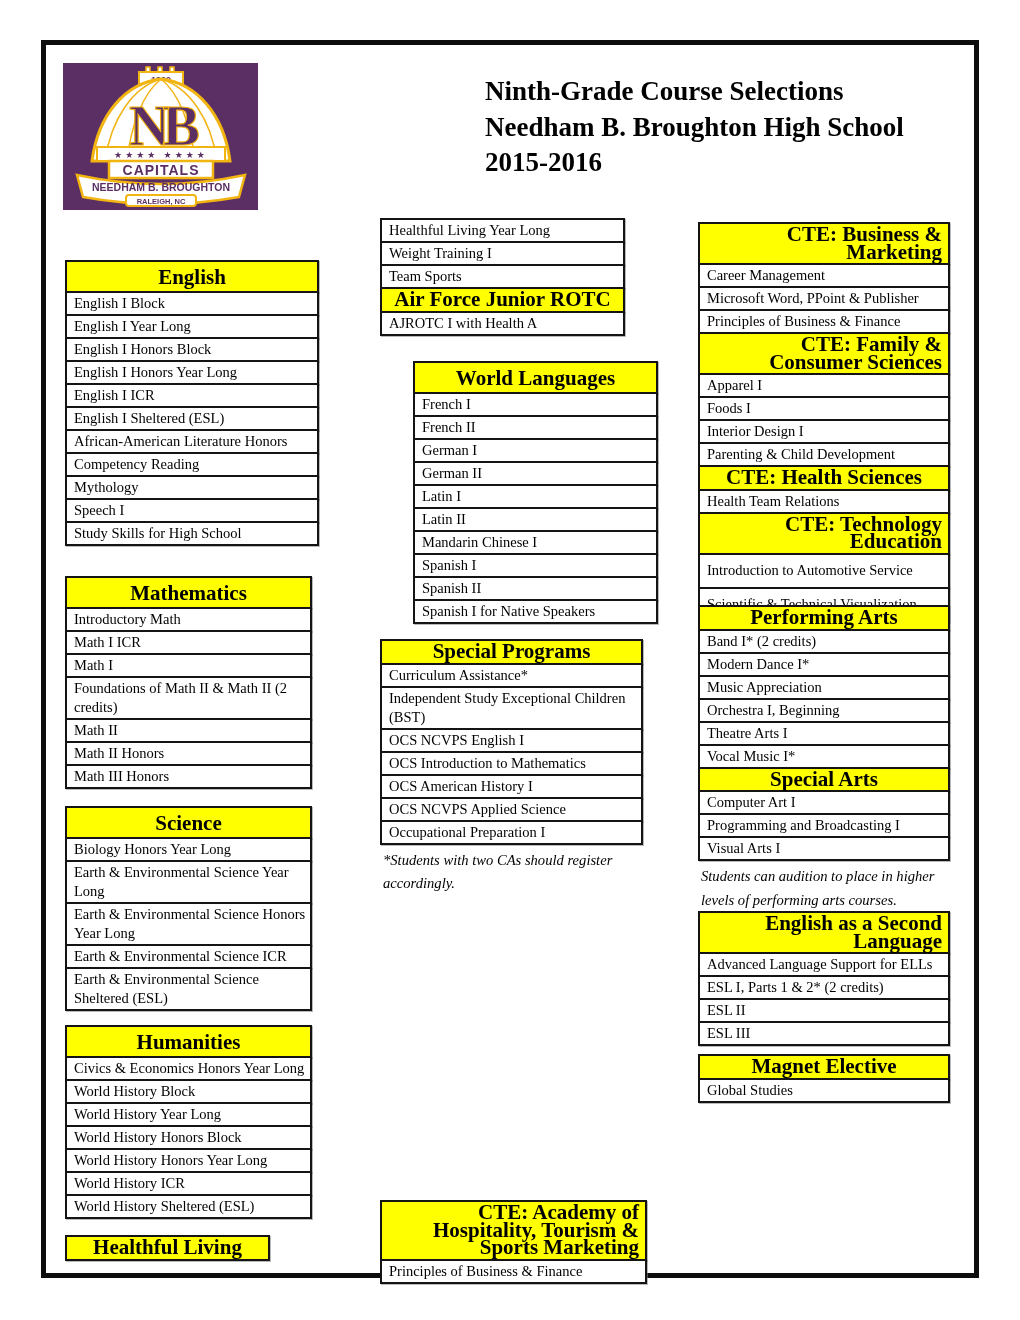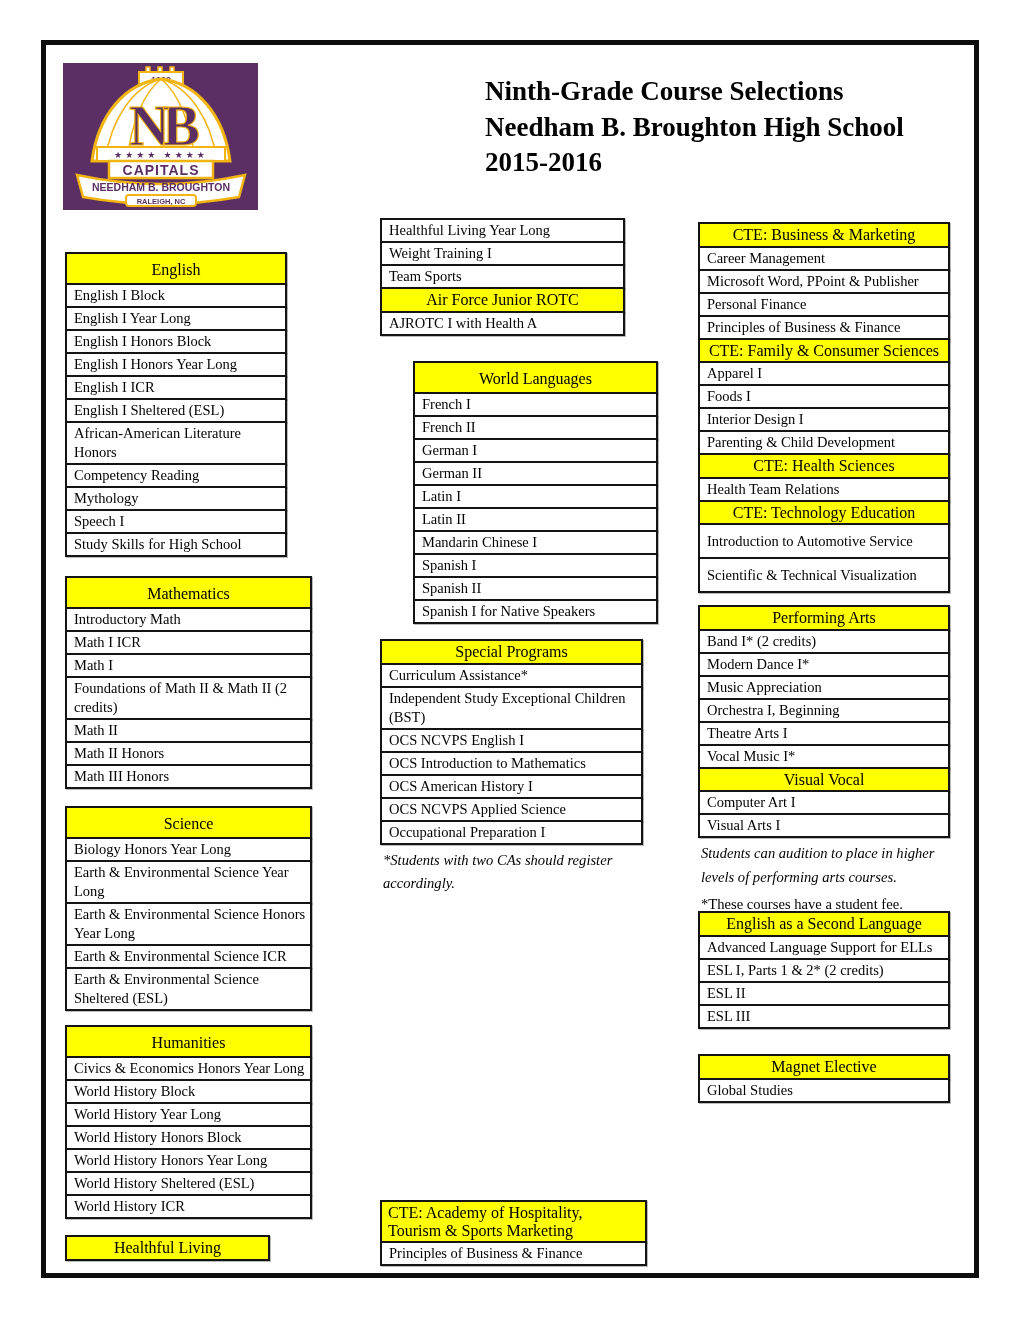--- a/index.html
+++ b/index.html
@@ -16,23 +16,23 @@
   .logo-box{position:absolute;left:63px;top:63px;width:168px;height:147px;}
   .title{position:absolute;left:485px;top:74px;font-weight:bold;font-size:27px;
          line-height:35.5px;white-space:nowrap;}
   .section{position:absolute;margin-top:8px;}
   .blk{box-sizing:border-box;border:2px solid var(--border);margin-top:-2px;
        background:#ffffff;box-shadow:1px 1px 0 rgba(130,130,130,.55);}
   .blk:first-child{margin-top:0;}
   .row{display:flex;align-items:center;min-height:23px;
        padding:1px 4px 1px 7px;font-size:14.5px;line-height:19px;}
   .row.spaced{min-height:36px;}
-  .hdr{display:flex;align-items:center;justify-content:center;text-align:left;
-       min-height:24px;background:var(--hdr-bg);font-weight:normal;
-       font-size:16px;line-height:17.5px;padding:2px 6px;box-sizing:border-box;}
+  .hdr{display:flex;align-items:center;justify-content:center;text-align:right;
+       min-height:24px;background:var(--hdr-bg);font-weight:bold;
+       font-size:21px;line-height:17.5px;padding:2px 6px;box-sizing:border-box;}
   .hdr.tall{min-height:33px;align-items:flex-end;padding-bottom:5px;}
   .note{font-size:14.6px;line-height:23.5px;padding:0 0 0 3px;margin-top:4px;}
   .note.italic{font-style:italic;}
   .lg-sans{font-family:"Liberation Sans",sans-serif;}
 </style>
 </head>
 <body>
 
 <div class="page">
 
@@ -70,21 +70,21 @@
     </svg>
   </div>
 
   <div class="title">
     <div>Ninth-Grade Course Selections</div>
     <div>Needham B. Broughton High School</div>
     <div>2015-2016</div>
   </div>
 
   <div id="sections">
-      <div class="section" style="left: 65px; top: 244px; width: 222px;">
+      <div class="section" style="left: 65px; top: 252px; width: 254px;">
         <div class="blk hdr tall">English</div>
         <div class="blk row">English I Block</div>
         <div class="blk row">English I Year Long</div>
         <div class="blk row">English I Honors Block</div>
         <div class="blk row">English I Honors Year Long</div>
         <div class="blk row">English I ICR</div>
         <div class="blk row">English I Sheltered (ESL)</div>
         <div class="blk row">African-American Literature Honors</div>
         <div class="blk row">Competency Reading</div>
         <div class="blk row">Mythology</div>
@@ -109,22 +109,22 @@
         <div class="blk row">Earth &amp; Environmental Science ICR</div>
         <div class="blk row">Earth &amp; Environmental Science Sheltered (ESL)</div>
       </div>
       <div class="section" style="left: 65px; top: 1017px; width: 247px;">
         <div class="blk hdr tall">Humanities</div>
         <div class="blk row">Civics &amp; Economics Honors Year Long</div>
         <div class="blk row">World History Block</div>
         <div class="blk row">World History Year Long</div>
         <div class="blk row">World History Honors Block</div>
         <div class="blk row">World History Honors Year Long</div>
+        <div class="blk row">World History ICR</div>
         <div class="blk row">World History Sheltered (ESL)</div>
-        <div class="blk row">World History ICR</div>
       </div>
       <div class="section" style="left: 65px; top: 1227px; width: 205px;">
         <div class="blk hdr">Healthful Living</div>
       </div>
       <div class="section" style="left: 380px; top: 210px; width: 245px;">
         <div class="blk row">Healthful Living Year Long</div>
         <div class="blk row">Weight Training I</div>
         <div class="blk row">Team Sports</div>
         <div class="blk hdr">Air Force Junior ROTC</div>
         <div class="blk row">AJROTC I with Health A</div>
@@ -154,43 +154,43 @@
         <div class="note italic">*Students with two CAs should register accordingly.</div>
       </div>
       <div class="section" style="left: 380px; top: 1192px; width: 267px;">
         <div class="blk hdr">CTE: Academy of Hospitality, Tourism &amp; Sports Marketing</div>
         <div class="blk row">Principles of Business &amp; Finance</div>
       </div>
       <div class="section" style="left: 698px; top: 214px; width: 252px;">
         <div class="blk hdr">CTE: Business &amp; Marketing</div>
         <div class="blk row">Career Management</div>
         <div class="blk row">Microsoft Word, PPoint &amp; Publisher</div>
-        <div class="blk row">Personal Finance</div>
         <div class="blk row">Principles of Business &amp; Finance</div>
         <div class="blk hdr">CTE: Family &amp; Consumer Sciences</div>
         <div class="blk row">Apparel I</div>
         <div class="blk row">Foods I</div>
         <div class="blk row">Interior Design I</div>
         <div class="blk row">Parenting &amp; Child Development</div>
         <div class="blk hdr">CTE: Health Sciences</div>
         <div class="blk row">Health Team Relations</div>
         <div class="blk hdr">CTE: Technology Education</div>
         <div class="blk row spaced">Introduction to Automotive Service</div>
         <div class="blk row spaced">Scientific &amp; Technical Visualization</div>
       </div>
       <div class="section" style="left: 698px; top: 597px; width: 252px;">
         <div class="blk hdr">Performing Arts</div>
         <div class="blk row">Band I* (2 credits)</div>
         <div class="blk row">Modern Dance I*</div>
         <div class="blk row">Music Appreciation</div>
         <div class="blk row">Orchestra I, Beginning</div>
         <div class="blk row">Theatre Arts I</div>
         <div class="blk row">Vocal Music I*</div>
-        <div class="blk hdr">Visual Vocal</div>
+        <div class="blk hdr">Special Arts</div>
         <div class="blk row">Computer Art I</div>
+        <div class="blk row">Programming and Broadcasting I</div>
         <div class="blk row">Visual Arts I</div>
         <div class="note italic">Students can audition to place in higher levels of performing arts courses.</div>
         <div class="note">*These courses have a student fee.</div>
       </div>
       <div class="section" style="left: 698px; top: 903px; width: 252px;">
         <div class="blk hdr">English as a Second Language</div>
         <div class="blk row">Advanced Language Support for ELLs</div>
         <div class="blk row">ESL I, Parts 1 &amp; 2* (2 credits)</div>
         <div class="blk row">ESL II</div>
         <div class="blk row">ESL III</div>

